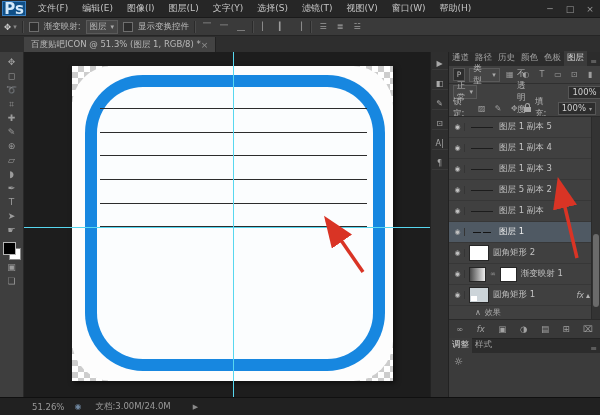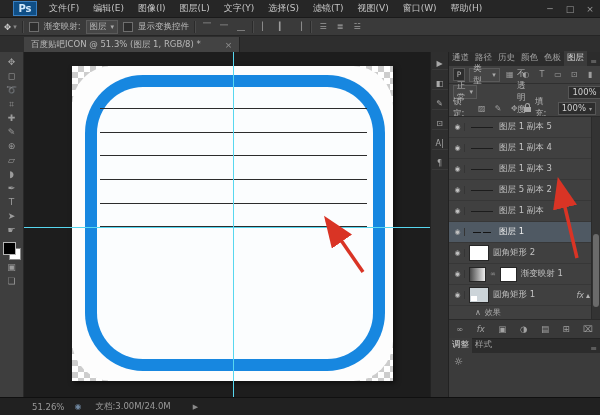--- a/index.html
+++ b/index.html
@@ -1,38 +1,38 @@
 <!DOCTYPE html>
 <html><head>
 <meta charset="utf-8">
 <style>
   html,body{margin:0;padding:0;background:#555;}
   .window{position:relative;width:600px;height:415px;background:#1d1d1d;overflow:hidden;
           font-family:"DejaVu Sans","Liberation Sans",sans-serif;-webkit-font-smoothing:antialiased;}
   
   .menubar{height:18px;background:#262626;display:flex;align-items:center;font-size:9px;color:#c4c4c4;border-bottom:1px solid #1a1a1a;box-sizing:border-box;}
   .ps-logo{width:22px;height:13px;background:#0f4f87;border:1px solid #3a7fc0;color:#d3e9fb;font-weight:bold;
-           display:flex;align-items:center;justify-content:center;font-size:10px;margin:0 5px 0 13px;}
+           display:flex;align-items:center;justify-content:center;font-size:15px;margin:0 5px 0 2px;}
   .menu-item{padding:0 7px;white-space:nowrap;}
   .win-controls{margin-left:auto;display:flex;}
   .win-btn{width:20px;text-align:center;color:#9a9a9a;font-size:9px;}
   
   .optionsbar{height:18px;background:#3a3a3a;border-bottom:1px solid #252525;display:flex;align-items:center;
               font-size:8.5px;color:#b8b8b8;padding:0 4px;gap:5px;box-sizing:border-box;}
   .opt-sep{width:1px;height:12px;background:#2b2b2b;border-right:1px solid #4a4a4a;}
   .cb{width:8px;height:8px;background:#2c2c2c;border:1px solid #6e6e6e;flex:0 0 auto;}
   .dd{background:#464646;border:1px solid #5a5a5a;height:12px;display:flex;align-items:center;padding:0 3px;gap:4px;}
   .dd::after{content:"▾";font-size:7px;color:#aaa;}
   .tool-preset{display:flex;align-items:center;gap:2px;color:#cfcfcf;}
   .tool-preset::after{content:"▾";font-size:7px;color:#888;}
   .align-ico{width:12px;text-align:center;color:#9d9d9d;font-size:8px;}
   
   .tabbar{height:16px;background:#2e2e2e;display:flex;align-items:flex-end;}
   .doc-tab{height:15px;background:#434343;color:#b9b9b9;font-size:8.5px;display:flex;align-items:center;
-           gap:24px;padding:0 7px;margin-left:24px;border-right:1px solid #222;white-space:nowrap;}
+           gap:0;padding:0 7px;margin-left:24px;border-right:1px solid #222;white-space:nowrap;}
   .doc-tab .close{color:#8f8f8f;font-size:9px;}
   
   .main{display:flex;height:345px;}
   .toolbar{width:24px;background:#3e3e3e;border-right:1px solid #292929;display:flex;flex-direction:column;
            align-items:center;padding-top:3px;box-sizing:border-box;}
   .tool{width:20px;height:14px;display:flex;align-items:center;justify-content:center;color:#9c9c9c;font-size:9px;}
   .swatches{position:relative;width:18px;height:18px;margin-top:5px;flex:0 0 auto;}
   .swatch-bg{position:absolute;right:0;bottom:0;width:10px;height:10px;background:#fff;border:1px solid #8a8a8a;}
   .swatch-fg{position:absolute;left:0;top:0;width:11px;height:11px;background:#000;border:1px solid #b5b5b5;}
   

